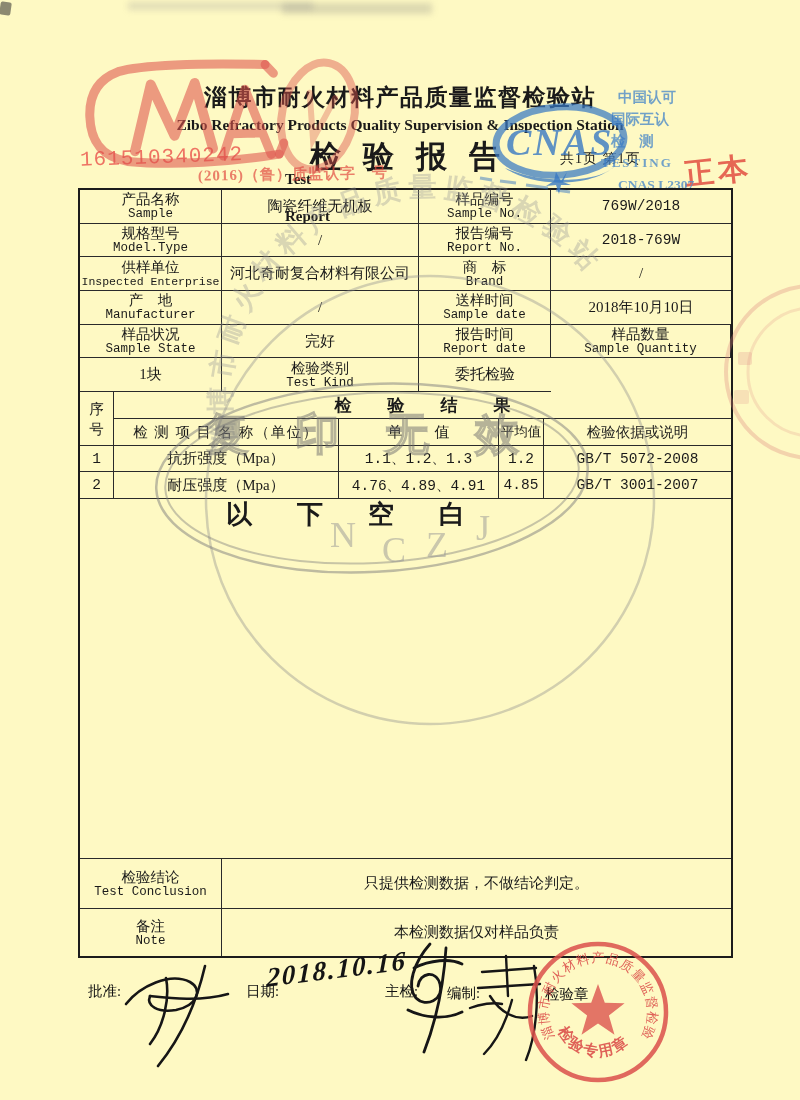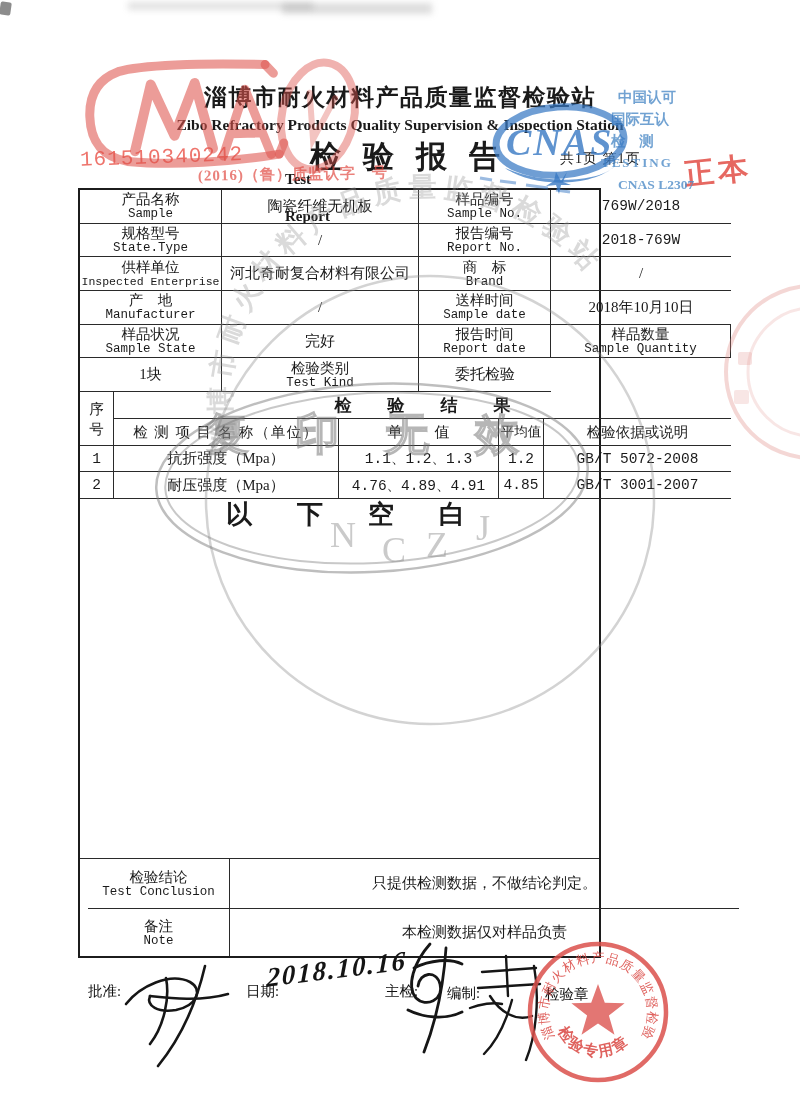--- a/index.html
+++ b/index.html
@@ -1,16 +1,16 @@
 <!DOCTYPE html>
 <html><head>
 <meta charset="utf-8">
 <style>
   html,body{margin:0;padding:0;background:#e8e8e8;}
-  .page{position:relative;width:800px;height:1100px;background:#ffffff;overflow:hidden;
+  .page{position:relative;width:800px;height:1100px;background:#fef9c3;overflow:hidden;
         font-family:"Liberation Serif",serif;color:#1a1a1a;}
   .abs{position:absolute;}
   .ctr{text-align:center;}
   
   .station-cn{left:180px;top:82px;width:440px;font-size:23px;font-weight:bold;letter-spacing:1.5px;}
   .station-en{left:120px;top:116px;width:560px;font-size:15.5px;font-weight:bold;}
   .title-cn{left:240px;top:136px;width:330px;font-size:31px;font-weight:bold;letter-spacing:22px;text-indent:22px;}
   .title-en{left:285px;top:171px;width:160px;font-size:15px;font-weight:bold;display:flex;justify-content:center;gap:20px;flex-direction:column;}
   .pages{left:560px;top:150px;font-size:14px;letter-spacing:1px;}
   .serial{left:80px;top:146px;font-size:21px;font-family:"Liberation Mono",monospace;
@@ -18,42 +18,42 @@
   .cert-note{left:198px;top:165px;font-size:15px;font-weight:bold;color:rgba(224,70,60,.68);transform:rotate(-1deg);letter-spacing:1px;}
   .copy-type{left:684px;top:151px;font-size:30px;font-weight:bold;color:rgba(223,62,52,.78);
              letter-spacing:4px;transform:rotate(-6deg);}
   .cnas-lines{left:598px;top:86px;width:110px;color:rgba(82,142,200,.82);font-size:14.5px;font-weight:bold;line-height:22px;}
   .cnas-lines div:nth-child(1){margin-left:20px;}
   .cnas-lines div:nth-child(2){margin-left:13px;}
   .cnas-lines div:nth-child(3){margin-left:13px;letter-spacing:5px;}
   .cnas-lines div:nth-child(4){margin-left:3px;font-size:13px;letter-spacing:2px;}
   .cnas-lines div:nth-child(5){margin-left:20px;font-size:13.5px;}
   
-  .tbl{left:78px;top:188px;width:523px;border:2px solid #1c1c1c;box-sizing:border-box;background:transparent;}
+  .tbl{left:78px;top:188px;width:655px;border:2px solid #1c1c1c;box-sizing:border-box;background:transparent;}
   .grid{display:grid;}
   .info{grid-template-columns:142px 197px 132px 180px;grid-template-rows:repeat(6,33.7px);}
   .cell{border-right:1px solid #2a2a2a;border-bottom:1px solid #2a2a2a;display:flex;flex-direction:column;
         align-items:center;justify-content:center;overflow:hidden;}
   .cell.nr{border-right:none;}
   .cell.nb{border-bottom:none;}
   .lab-cn{font-size:14.5px;line-height:16px;}
   .lab-en{font-size:12.5px;line-height:14px;font-family:"Liberation Mono",monospace;}
   .val-cn{font-size:15px;}
   .val-mono{font-size:14.5px;font-family:"Liberation Mono",monospace;}
   .res{grid-template-columns:34px 225px 160px 45px 187px;grid-template-rows:27px 27px 26px 27px;}
   .seq{grid-row:1/3;grid-column:1;}
   .seq span{display:block;width:17px;word-break:break-all;text-align:center;font-size:14.5px;line-height:20px;}
   .res-head{grid-column:2/6;grid-row:1;font-size:17px;font-weight:bold;letter-spacing:36px;text-indent:36px;border-right:none;}
   .col-item{font-size:14.5px;letter-spacing:1.5px;}
   .col-single{font-size:15px;letter-spacing:32px;text-indent:32px;}
   .col-avg{font-size:13.5px;}
   .col-basis{font-size:14.5px;}
   .blank-cell{position:relative;height:359px;border-bottom:1px solid #2a2a2a;}
   .blank-txt{position:absolute;left:146px;top:-2px;font-size:26px;font-weight:bold;letter-spacing:45px;white-space:nowrap;}
-  .conc{grid-template-columns:142px 509px;grid-template-rows:50px 47px;padding-left:8px;}
+  .conc{grid-template-columns:142px 509px;grid-template-rows:50px 47px;}
   .conc .v{font-size:15px;}
   
   .f-lab{font-size:14.5px;color:#111;}
   .date-hand{left:266px;top:954px;font-size:27px;font-style:italic;font-weight:bold;color:#141414;
              transform:rotate(-7deg) skewX(-8deg);letter-spacing:2px;font-family:"Liberation Serif",serif;}
   
   .art1{left:0;top:2px;width:11px;height:13px;background:rgba(45,45,45,.55);border-radius:2px;transform:rotate(8deg);}
   .art2{left:128px;top:2px;width:185px;height:8px;background:rgba(150,150,150,.28);filter:blur(3px);}
   .art3{left:282px;top:3px;width:150px;height:11px;background:rgba(120,120,120,.25);filter:blur(3px);}
   .overlay{left:0;top:0;pointer-events:none;}
@@ -98,21 +98,21 @@
       <div class="cell">
           <div class="lab-cn">样品编号</div>
           <div class="lab-en">Sample No.</div>
         </div>
       <div class="cell nr">
           <div class="val-mono">769W/2018</div>
         </div>
 
       <div class="cell">
           <div class="lab-cn">规格型号</div>
-          <div class="lab-en">State.Type</div>
+          <div class="lab-en">Model.Type</div>
         </div>
       <div class="cell">
           <div class="val-cn">/</div>
         </div>
       <div class="cell">
           <div class="lab-cn">报告编号</div>
           <div class="lab-en">Report No.</div>
         </div>
       <div class="cell nr">
           <div class="val-mono">2018-769W</div>

